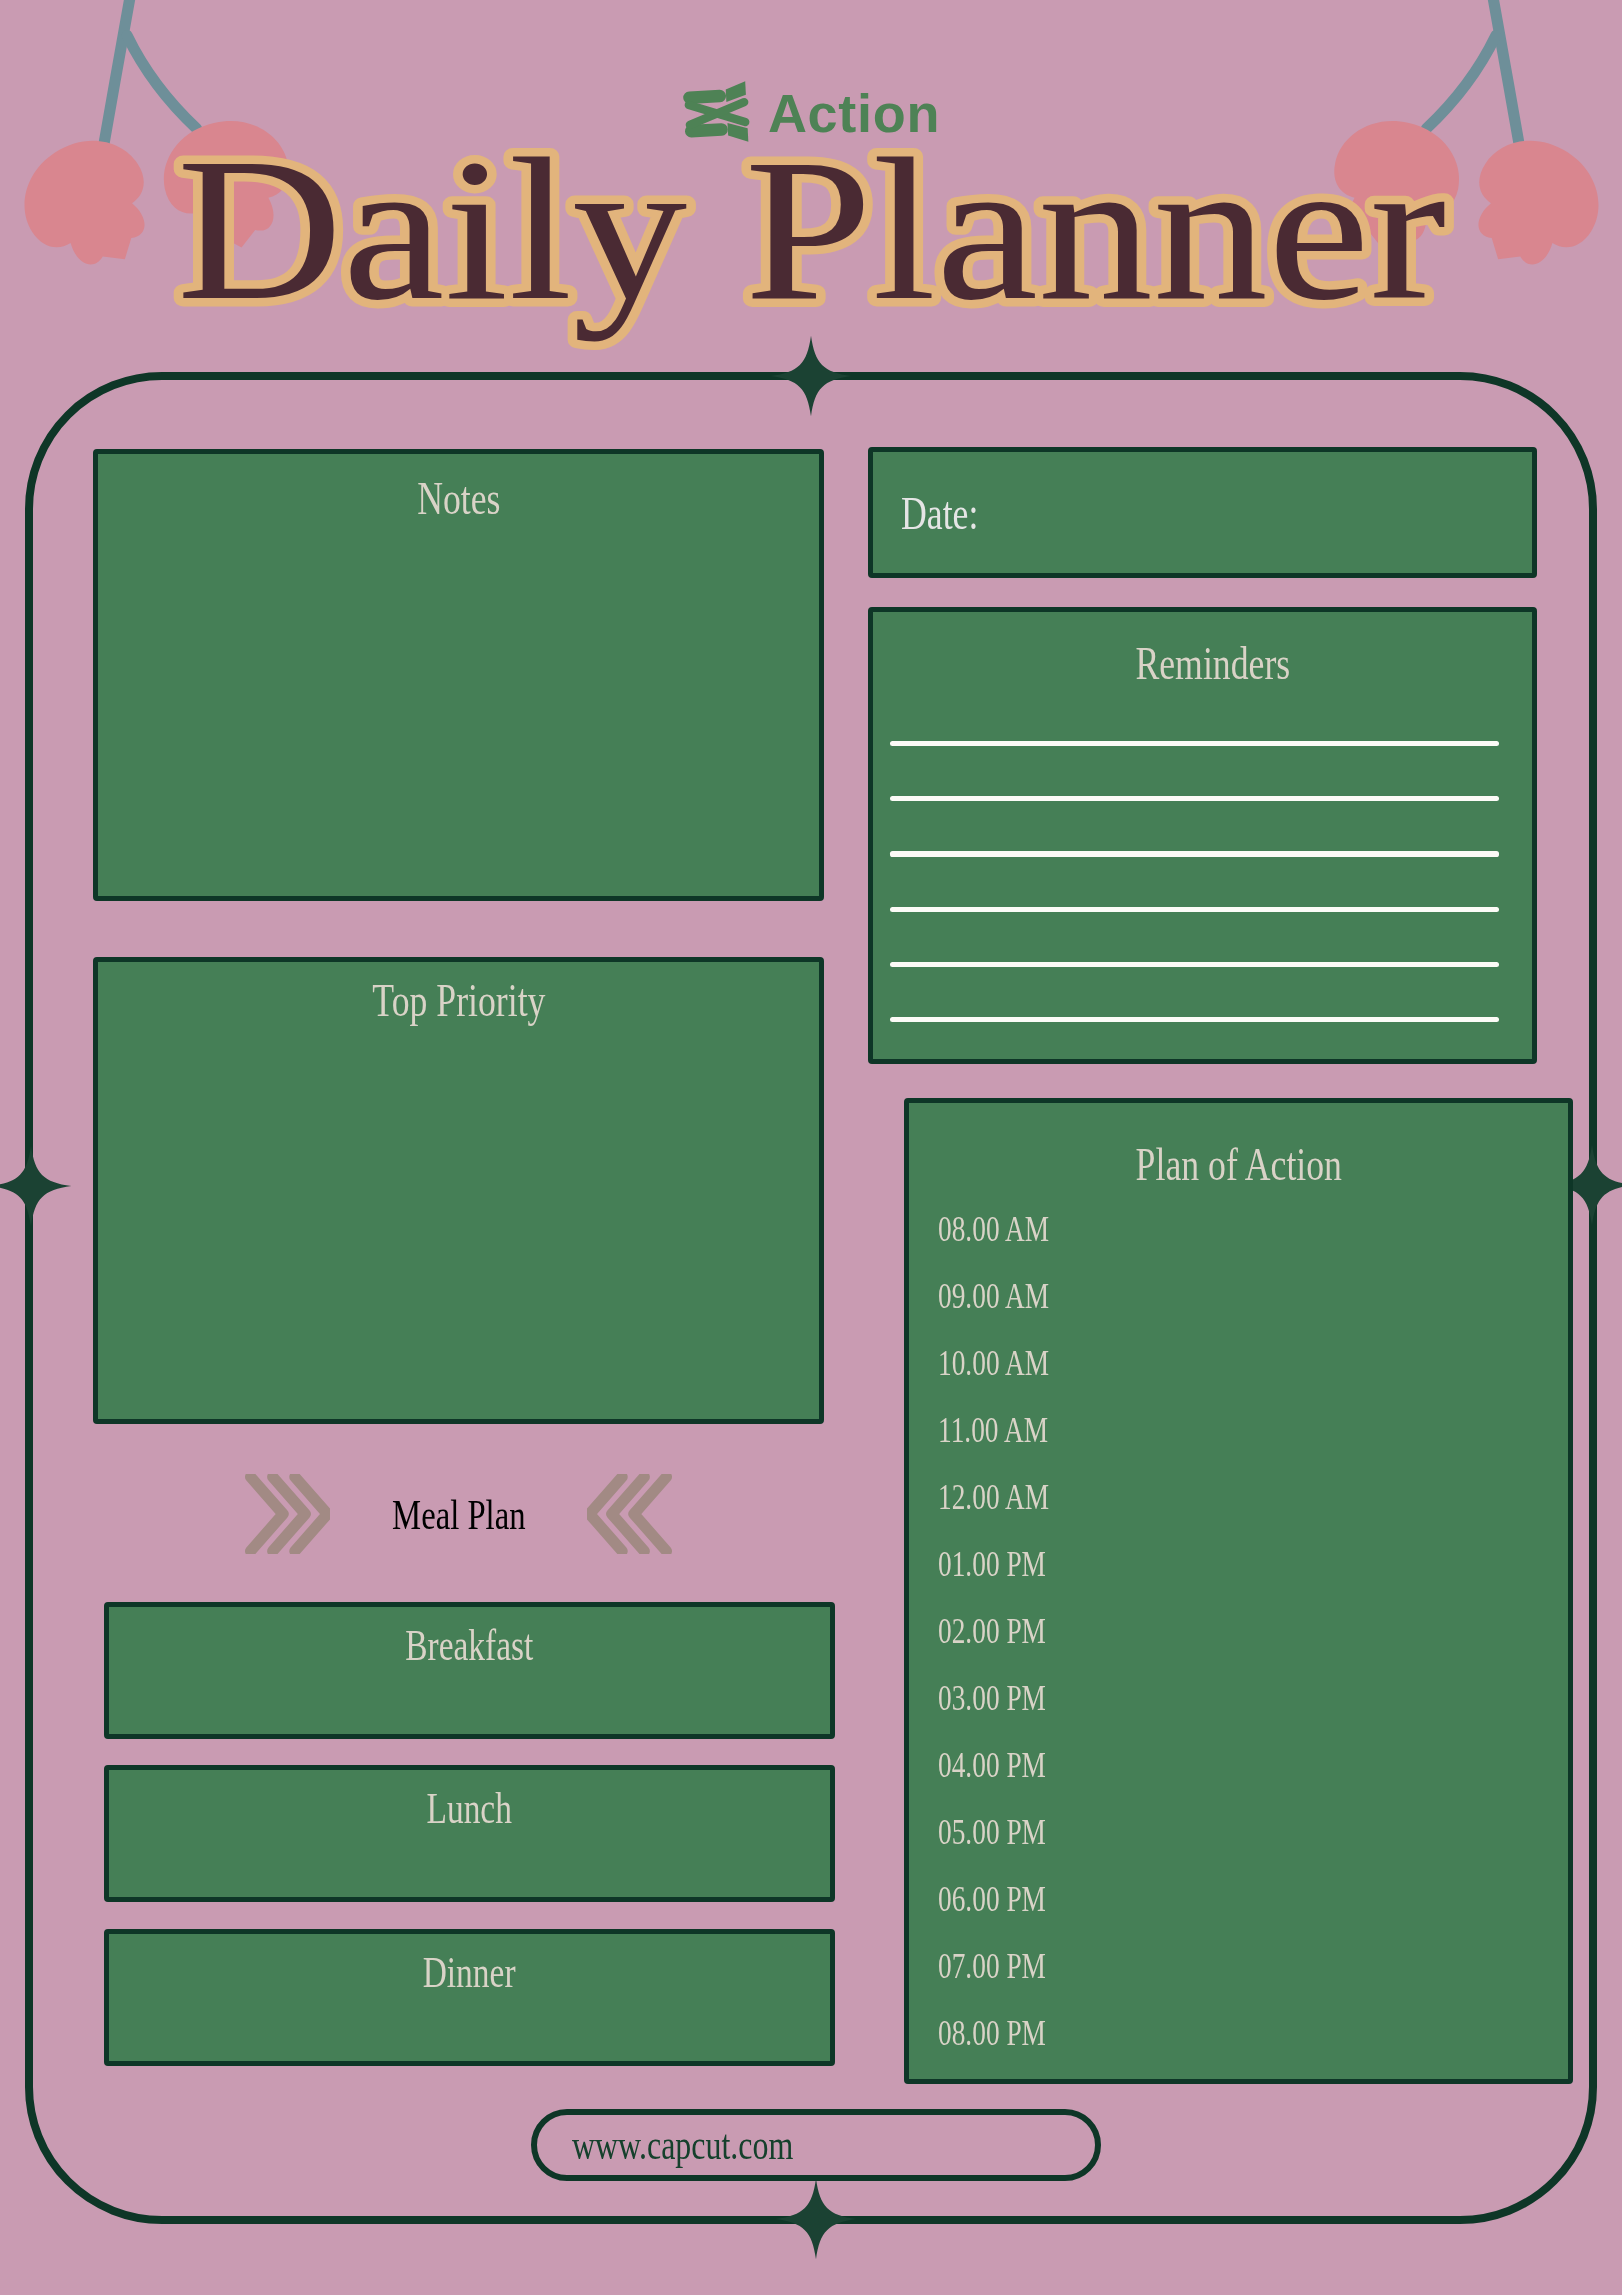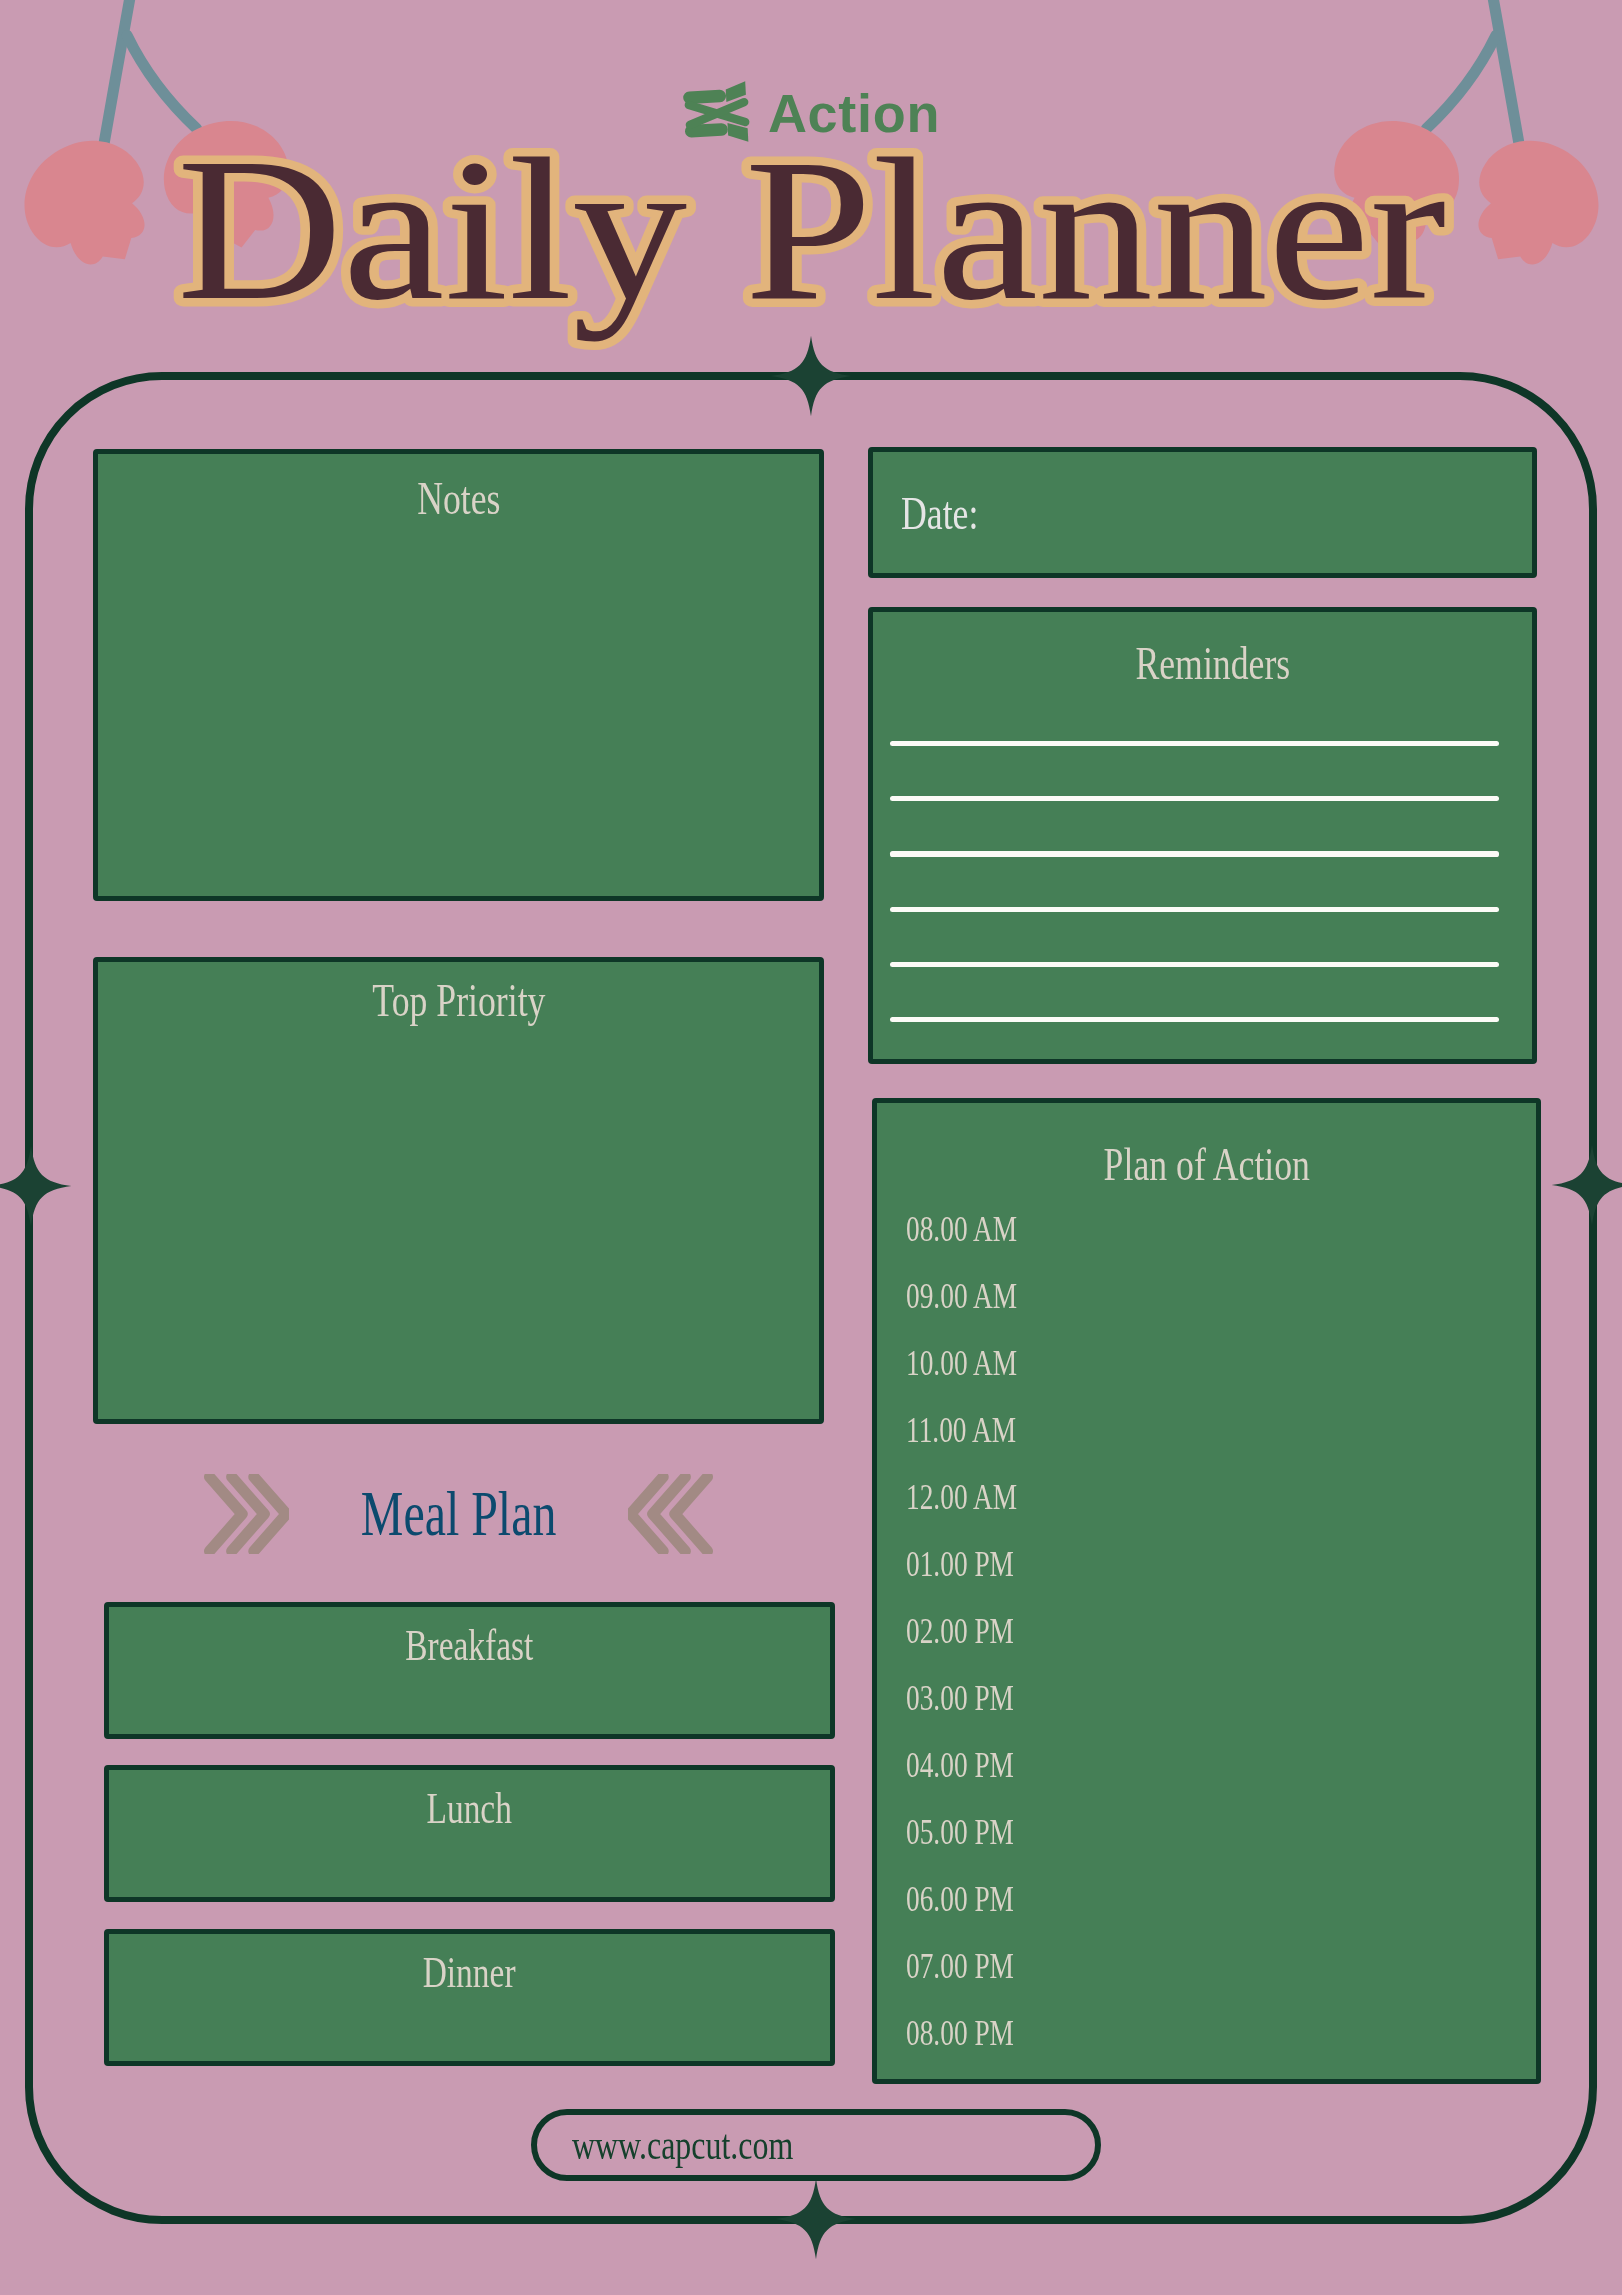--- a/index.html
+++ b/index.html
@@ -32,28 +32,28 @@
   .notes-box{left:93px;top:449px;width:731px;height:452px;padding-top:17px;}
   .priority-box{left:93px;top:957px;width:731px;height:467px;padding-top:11px;}
 
   .date-box{left:868px;top:447px;width:669px;height:131px;display:flex;align-items:center;}
   .date-label{font-size:47px;padding-left:27.5px;color:#e5e5e5;}
 
   .reminders-box{left:868px;top:607px;width:669px;height:457px;padding-top:23.6px;padding-left:21px;}
   .rem-lines{position:absolute;left:17px;right:33px;top:129px;}
   .rem-line{height:5.2px;background:#fcfbf7;border-radius:2.6px;margin-bottom:50px;}
 
-  .plan-box{left:872px;top:1098px;width:669px;height:986px;padding-top:34px;}
+  .plan-box{left:904px;top:1098px;width:669px;height:986px;padding-top:34px;}
   .plan-times{position:absolute;left:29.4px;top:92px;right:19.6px;}
   .time-row{height:67px;display:flex;align-items:center;font-size:36px;color:#d9d3c7;}
 
   
   .mealplan-row{position:absolute;left:93px;top:1471px;width:731px;height:86px;
                 display:flex;align-items:center;justify-content:center;gap:41px;}
-  .mealplan-label{font-size:63px;color:#0c4a6e;}
+  .mealplan-label{font-size:43px;color:#000000;}
   .meal-box{left:104px;width:731px;height:137px;padding-top:13px;}
   .meal-title{font-size:44px;}
 
   
   .site-pill{position:absolute;left:531px;top:2109px;width:570px;height:72px;
              border:6.5px solid #0e3627;border-radius:39px;box-sizing:border-box;
              display:flex;align-items:center;justify-content:flex-start;}
   .site-text{font-size:42px;color:#15402c;}
 </style>
 </head>

